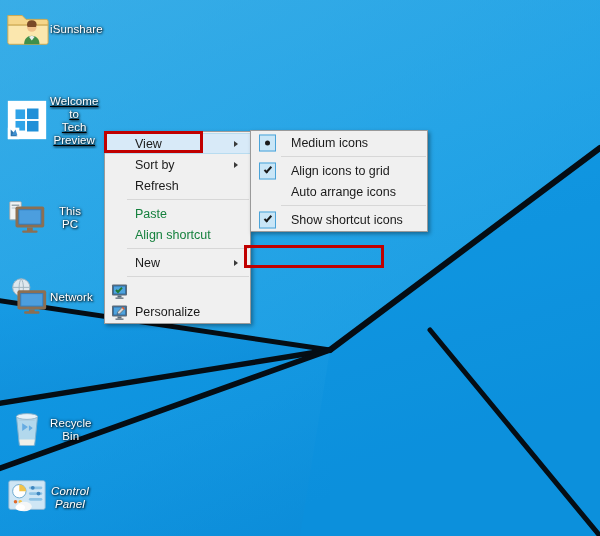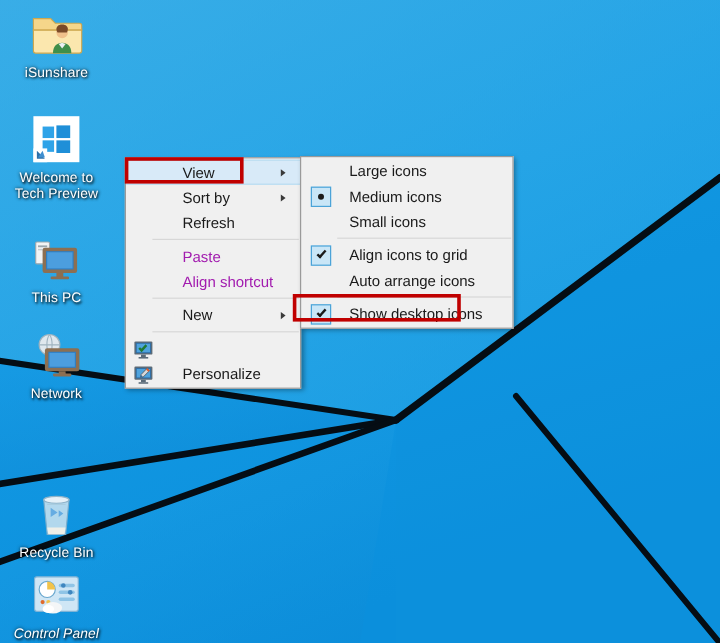--- a/index.html
+++ b/index.html
@@ -19,21 +19,21 @@
     overflow: hidden;
   }
 
   #wallpaper { position: absolute; inset: 0; width: 600px; height: 536px; }
 
   
   .desk-icon {
     position: absolute;
     width: 86px;
     display: flex;
-    flex-direction: column;
+    flex-direction: row;
     align-items: center;
     text-align: center;
     cursor: default;
   }
   .desk-icon .glyph {
     width: 48px; height: 48px;
     display: flex; align-items: center; justify-content: center;
     position: relative;
   }
   .desk-icon .label {
@@ -59,27 +59,27 @@
   }
 
   #main-menu { left: 104px; top: 131px; width: 147px; }
   #sub-menu  { left: 250px; top: 130px; width: 178px; }
 
   .mi {
     position: relative;
     height: 21px;
     display: flex;
     align-items: center;
-    padding-left: 47px;
+    padding-left: 30px;
     padding-right: 22px;
     white-space: nowrap;
     cursor: default;
   }
   .mi.sub-pad { padding-left: 40px; }
-  .mi.disabled { color: #a21caf; }
+  .mi.disabled { color: #15803d; }
   .mi.hl { background: #d8eaf8; border-top: 1px solid #b8dcf0; border-bottom: 1px solid #b8dcf0; }
 
   .sep { height: 1px; background: #d7d7d7; margin: 3px 1px 3px 22px; }
   .sep.wide { margin-left: 30px; }
 
   .arrow {
     position: absolute;
     right: 12px; top: 50%;
     transform: translateY(-50%);
     width: 0; height: 0;
@@ -167,21 +167,21 @@
         <path d="M4 21h42v18a2 2 0 0 1-2 2H6a2 2 0 0 1-2-2z" fill="#fbe7ae" stroke="#cfa84e" stroke-width="1"></path>
         <circle cx="29" cy="23" r="5" fill="#f0c08a"></circle>
         <path d="M29 16c3.5 0 5 2 5 4s-1 3-1 3l-8 0s-1-1-1-3 1.5-4 5-4z" fill="#7a4a28"></path>
         <path d="M21 41c0-6 3.6-9 8-9s8 3 8 9z" fill="#3f8f4a"></path>
         <path d="M26 33l3 4 3-4-3-1z" fill="#eceff1"></path>
       </svg>
     </span>
     <span class="label">iSunshare</span>
   </div>
 
-  <div class="desk-icon" style="left:4px; top:92px;">
+  <div class="desk-icon" style="left:4px; top:92px;text-decoration:underline;">
     <span class="glyph">
       <svg viewBox="0 0 48 48" width="46" height="46">
         <rect x="4" y="4" width="40" height="40" fill="#ffffff"></rect>
         <rect x="12" y="13" width="10" height="10" fill="#2fa3e8"></rect>
         <rect x="24" y="12" width="12" height="11" fill="#1f8fd8"></rect>
         <rect x="12" y="25" width="10" height="10" fill="#2fa3e8"></rect>
         <rect x="24" y="25" width="12" height="11" fill="#1f8fd8"></rect>
         <rect x="4" y="32" width="12" height="12" fill="#ffffff"></rect>
         <path d="M7 41V34l7 7z" fill="#2c6fa8"></path>
         <path d="M8 40l4-6 2 6z" fill="#3f8fd0"></path>
@@ -315,54 +315,48 @@
           <path d="M6.6 9.1l1.3 1.3-2 .7z" fill="#2f6fa8"></path>
           <path d="M11.2 3.8l2 2" stroke="#e05a2b" stroke-width="1.6"></path>
         </svg>
       </span>
       <span>Personalize</span>
     </div>
   </div>
 
   <div class="menu" id="sub-menu">
 
-    <div class="mi sub-pad">
-      <span>Large icons</span>
-    </div>
 
     <div class="mi sub-pad">
       <span class="chk">
           <span class="dot"></span>
         </span>
       <span>Medium icons</span>
     </div>
 
-    <div class="mi sub-pad">
-      <span>Small icons</span>
-    </div>
 
     <div class="sep wide"></div>
 
     <div class="mi sub-pad">
       <span class="chk">
           <span class="tick"></span>
         </span>
       <span>Align icons to grid</span>
     </div>
 
     <div class="mi sub-pad">
       <span>Auto arrange icons</span>
     </div>
 
     <div class="sep wide"></div>
 
     <div class="mi sub-pad">
       <span class="chk">
           <span class="tick"></span>
         </span>
-      <span>Show desktop icons</span>
+      <span>Show shortcut icons</span>
     </div>
   </div>
 
   <div class="redbox" id="redbox-view"></div>
   <div class="redbox" id="redbox-show"></div>
 
 </div>
 
 </body></html>

